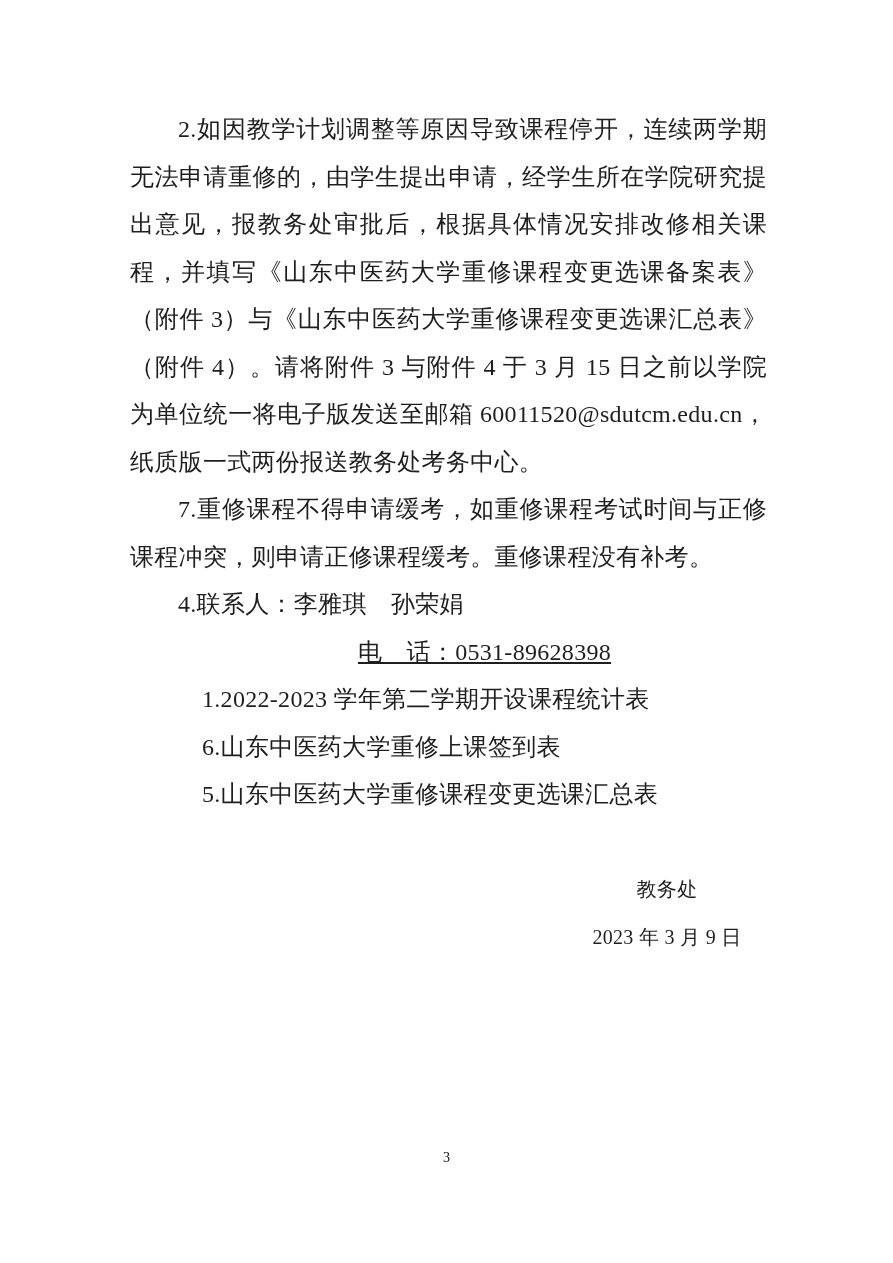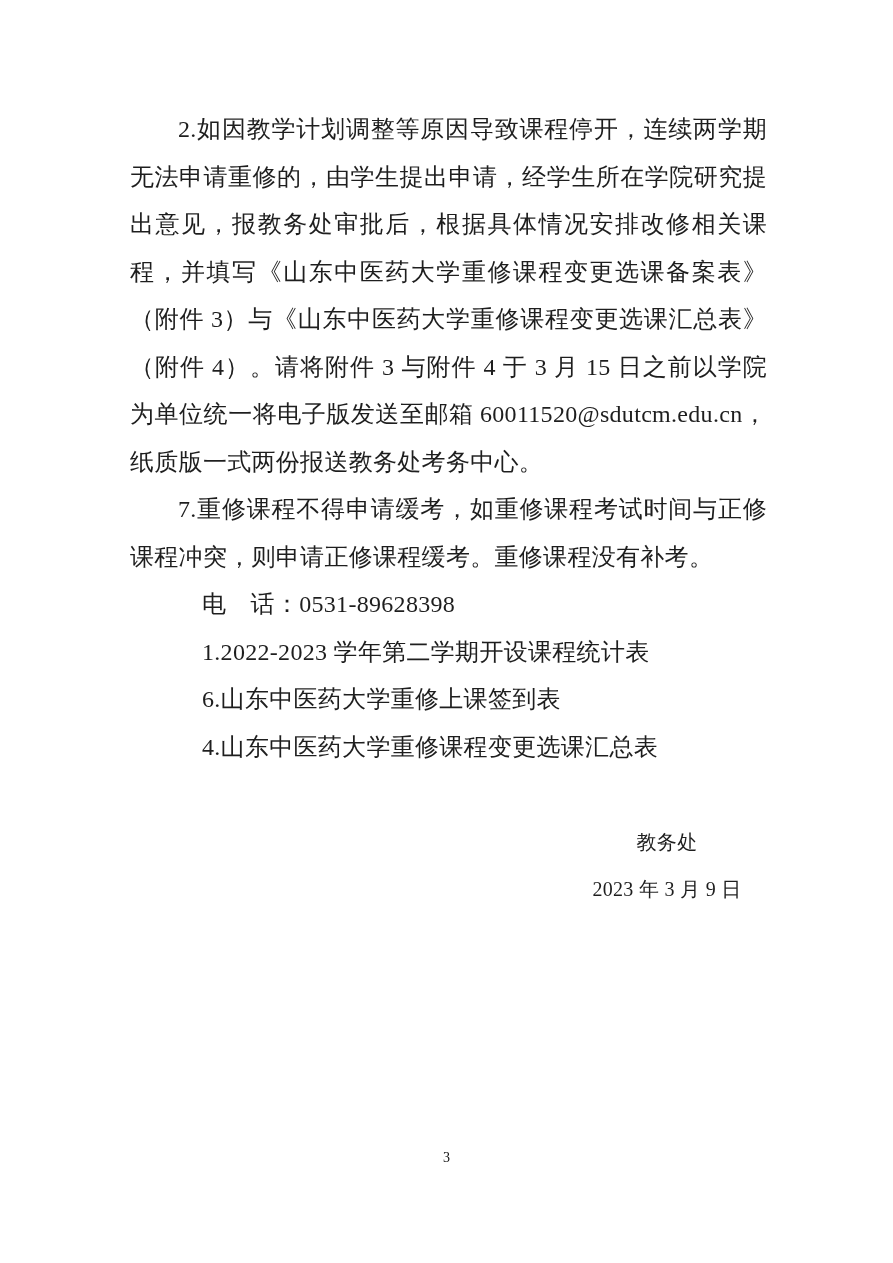--- a/index.html
+++ b/index.html
@@ -21,21 +21,21 @@
   }
   .doc-body {
     padding: 106px 126px 0 130px;
     font-size: 24px;
     line-height: 47.5px;
     text-align: justify;
     letter-spacing: 0.3px;
   }
   .para-indent2 { text-indent: 2em; }
   .line-indent2 { text-indent: 2em; text-align: left; }
-  .line-indent3 { text-indent: 3em; text-align: left; }
+  .line-indent3 { text-indent: 3em; text-align: center; text-decoration: underline; }
   .attachment-list p { text-indent: 3em; text-align: left; }
   .signature {
     width: 240px;
     margin: 47.5px 106px 0 auto;
     text-align: center;
     font-size: 20px;
     line-height: 47.5px;
     letter-spacing: 0.3px;
   }
   .page-number {
@@ -53,28 +53,29 @@
 <body>
 
 <div class="page">
 
   <div class="doc-body">
 
     <p class="para-indent2">2.如因教学计划调整等原因导致课程停开，连续两学期无法申请重修的，由学生提出申请，经学生所在学院研究提出意见，报教务处审批后，根据具体情况安排改修相关课程，并填写《山东中医药大学重修课程变更选课备案表》（附件 3）与《山东中医药大学重修课程变更选课汇总表》（附件 4）。请将附件 3 与附件 4 于 3 月 15 日之前以学院为单位统一将电子版发送至邮箱 60011520@sdutcm.edu.cn，纸质版一式两份报送教务处考务中心。</p>
 
     <p class="para-indent2">7.重修课程不得申请缓考，如重修课程考试时间与正修课程冲突，则申请正修课程缓考。重修课程没有补考。</p>
 
+    <p class="line-indent2">4.联系人：李雅琪　孙荣娟</p>
 
     <p class="line-indent3">电　话：0531-89628398</p>
 
 
     <div class="attachment-list">
       <p>1.2022-2023 学年第二学期开设课程统计表</p>
       <p>6.山东中医药大学重修上课签到表</p>
-      <p>4.山东中医药大学重修课程变更选课汇总表</p>
+      <p>5.山东中医药大学重修课程变更选课汇总表</p>
     </div>
 
   </div>
 
   <div class="signature">
     <p>教务处</p>
     <p>2023 年 3 月 9 日</p>
   </div>
 
   <div class="page-number">3</div>

